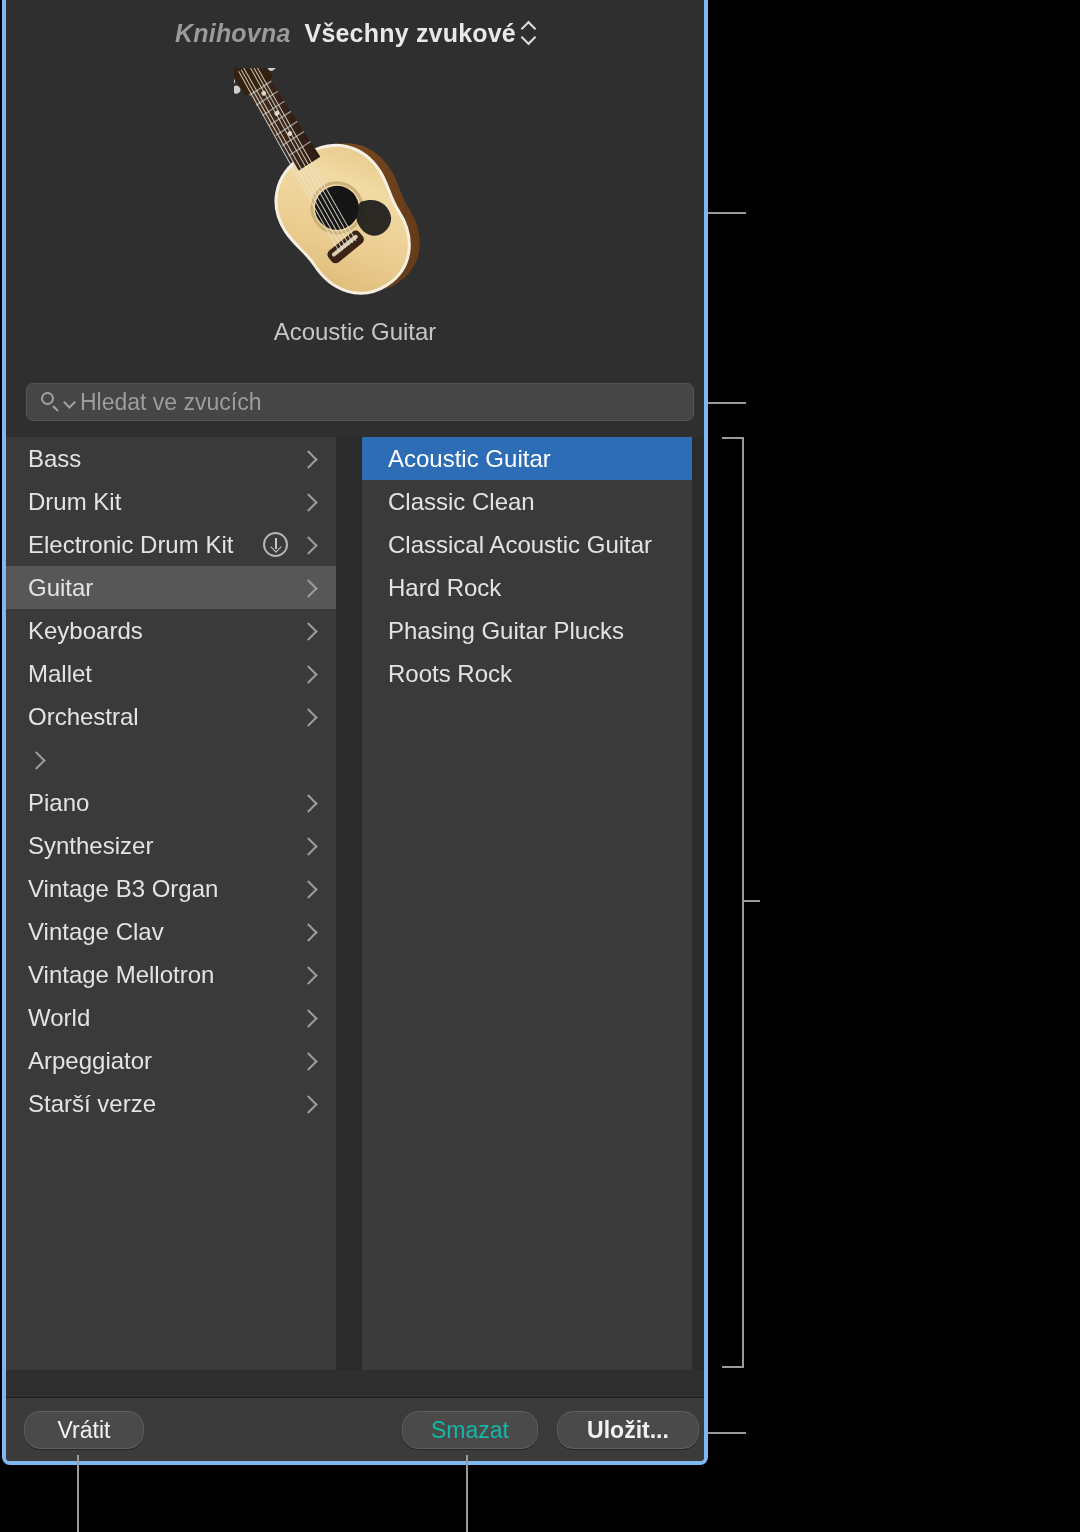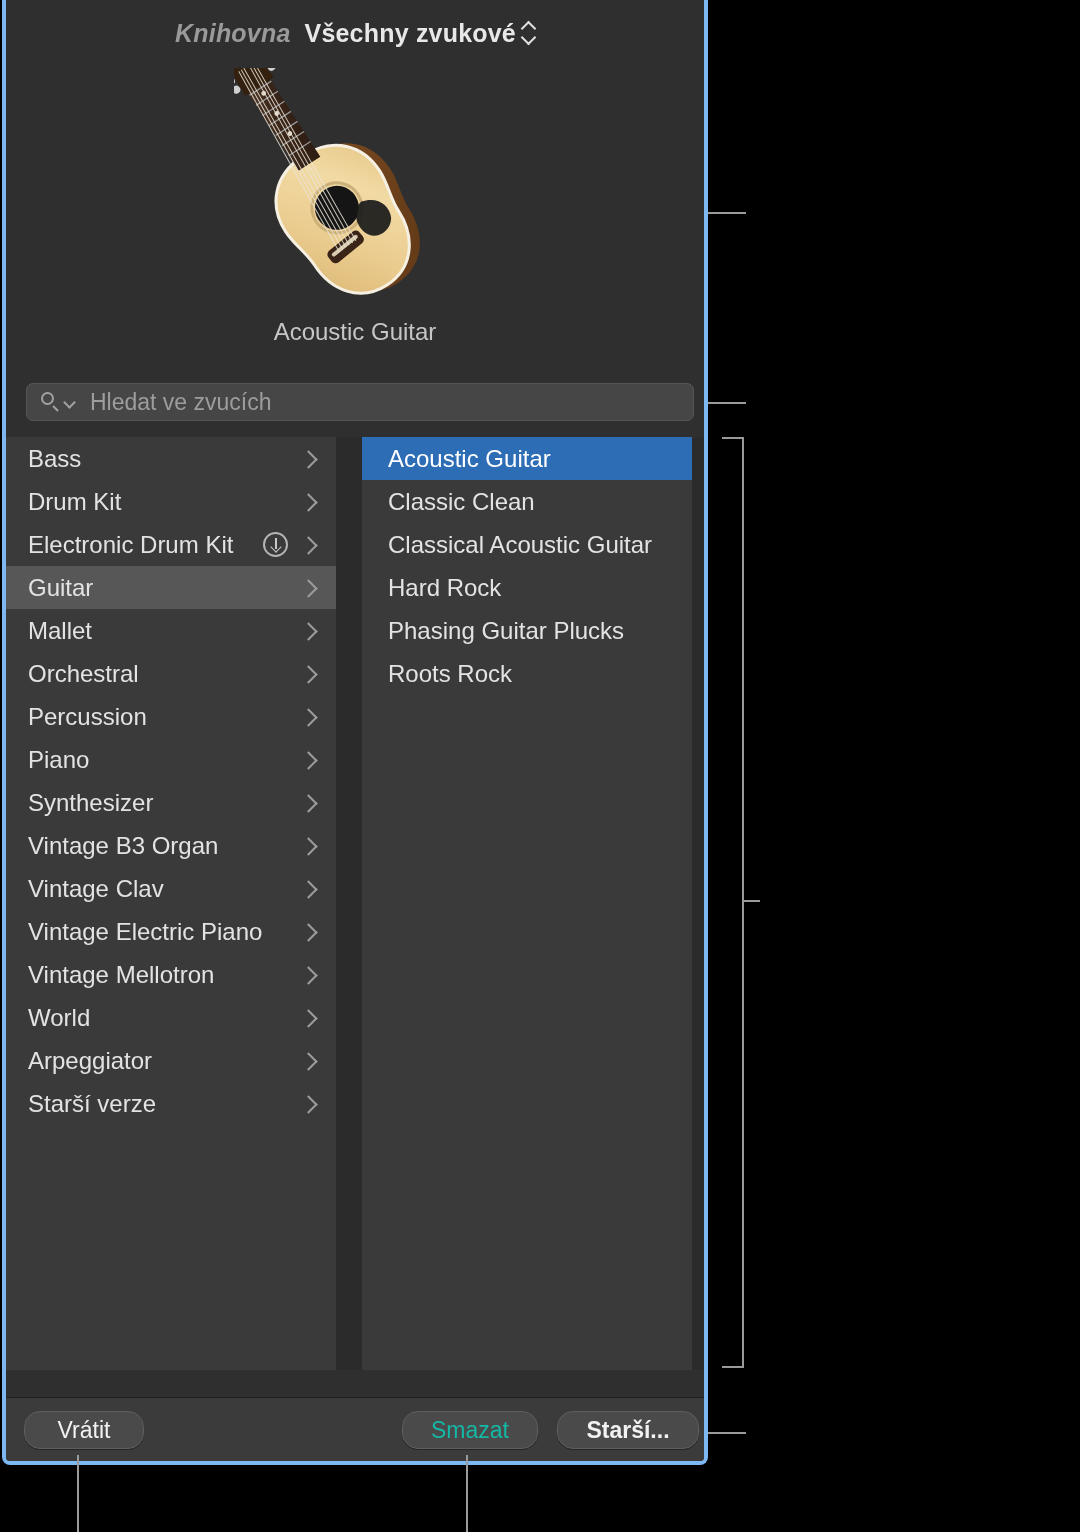--- a/index.html
+++ b/index.html
@@ -156,21 +156,21 @@
     position: absolute;
     left: 0; top: 0;
     width: 7px; height: 7px;
     border-right: 2px solid #a2a2a2;
     border-bottom: 2px solid #a2a2a2;
     transform: rotate(45deg);
   }
   #search-placeholder {
     font-size: 23px;
     color: #9d9d9d;
-    margin-left: 10px;
+    margin-left: 0;
   }
 
   
   #lists {
     position: absolute;
     left: 0;
     top: 437px;
     width: 698px;
     height: 933px;
     background: #2b2b2b;
@@ -454,49 +454,48 @@
         <div class="cat-row">
           <span class="cat-label">Electronic Drum Kit</span>
           <span class="dl-icon"></span>
           <span class="chev-right"></span>
         </div>
         <div class="cat-row selected">
           <span class="cat-label">Guitar</span>
           <span class="chev-right"></span>
         </div>
         <div class="cat-row">
+          <span class="cat-label">Keyboards</span>
+          <span class="chev-right"></span>
+        </div>
+        <div class="cat-row">
           <span class="cat-label">Mallet</span>
           <span class="chev-right"></span>
         </div>
         <div class="cat-row">
           <span class="cat-label">Orchestral</span>
           <span class="chev-right"></span>
         </div>
         <div class="cat-row">
-          <span class="cat-label">Percussion</span>
           <span class="chev-right"></span>
         </div>
         <div class="cat-row">
           <span class="cat-label">Piano</span>
           <span class="chev-right"></span>
         </div>
         <div class="cat-row">
           <span class="cat-label">Synthesizer</span>
           <span class="chev-right"></span>
         </div>
         <div class="cat-row">
           <span class="cat-label">Vintage B3 Organ</span>
           <span class="chev-right"></span>
         </div>
         <div class="cat-row">
           <span class="cat-label">Vintage Clav</span>
-          <span class="chev-right"></span>
-        </div>
-        <div class="cat-row">
-          <span class="cat-label">Vintage Electric Piano</span>
           <span class="chev-right"></span>
         </div>
         <div class="cat-row">
           <span class="cat-label">Vintage Mellotron</span>
           <span class="chev-right"></span>
         </div>
         <div class="cat-row">
           <span class="cat-label">World</span>
           <span class="chev-right"></span>
         </div>
@@ -530,21 +529,21 @@
           <span class="preset-label">Roots Rock</span>
         </div>
       </div>
     <div id="right-gutter"></div>
   </div>
 
   <div id="bottom-sep"></div>
   <div id="bottom-bar">
     <div class="btn" id="btn-revert">Vrátit</div>
     <div class="btn" id="btn-delete">Smazat</div>
-    <div class="btn" id="btn-save">Starší...</div>
+    <div class="btn" id="btn-save">Uložit...</div>
   </div>
 </div>
 
 <div class="callout cl-h" style="left:708px; top:212px; width:38px;"></div>
 <div class="callout cl-h" style="left:708px; top:402px; width:38px;"></div>
 <div id="bracket"></div>
 <div id="bracket-tick"></div>
 <div class="callout cl-h" style="left:708px; top:1432px; width:38px;"></div>
 <div class="callout cl-v" style="left:77px; top:1455px; height:77px;"></div>
 <div class="callout cl-v" style="left:466px; top:1455px; height:77px;"></div>

